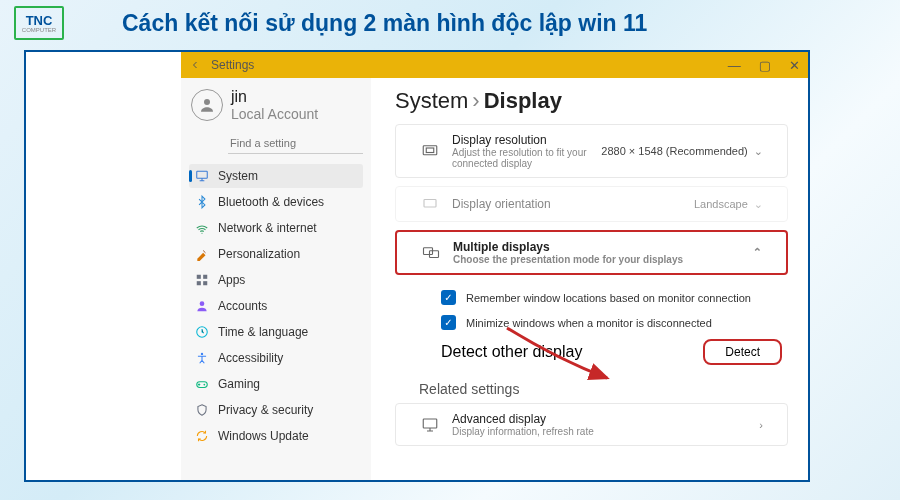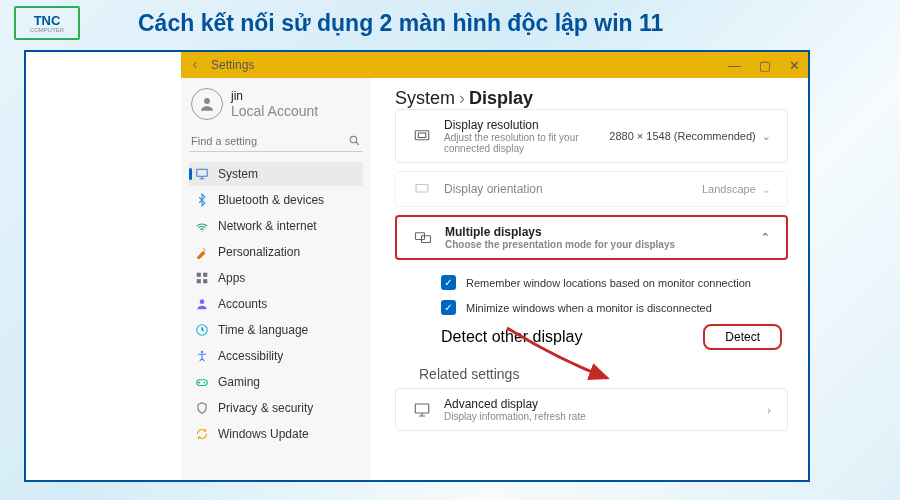--- a/index.html
+++ b/index.html
@@ -1,45 +1,45 @@
 <!DOCTYPE html>
 <html><head>
 <meta charset="utf-8">
 <style>
 * { margin:0; padding:0; box-sizing:border-box; font-family:"Segoe UI",Arial,sans-serif; }
 body { width:900px; height:500px; background:linear-gradient(135deg,#e8f4fb 0%,#d4ecf7 40%,#f5fbfe 70%,#e0f0f8 100%); position:relative; }
 .article-header { display:flex; align-items:center; gap:10px; padding:6px 14px; }
-.tnc-logo { width:66px; height:34px; border:2px solid #2bb24c; border-radius:2px; display:flex; flex-direction:column; align-items:center; justify-content:center; font-size:13px; font-weight:700; color:#00529b; line-height:1; }
+.tnc-logo { width:50px; height:34px; border:2px solid #2bb24c; border-radius:2px; display:flex; flex-direction:column; align-items:center; justify-content:center; font-size:13px; font-weight:700; color:#00529b; line-height:1; }
 .tnc-logo span:last-child { font-size:6px; color:#888; font-weight:400; }
 .article-title { font-size:23px; font-weight:700; color:#00529b;margin-left:48px; }
 .frame { margin:4px 90px 10px 24px; background:#fff; border:2px solid #00529b; height:432px; position:relative; }
 .win { position:absolute; left:155px; top:0; right:0; bottom:0; background:#eab308; display:flex; flex-direction:column; }
 .titlebar { height:26px; display:flex; align-items:center; justify-content:space-between; padding:0 8px; }
 .tb-left { display:flex; align-items:center; gap:10px; color:#555; font-size:12px; }
 .tb-left svg { width:12px; height:12px; }
 .tb-right { display:flex; gap:18px; color:#555; font-size:13px; }
 .body2 { display:flex; flex:1; overflow:hidden; }
 .sidebar { width:190px; background:#f7f7f7; display:flex; flex-direction:column; padding:6px 8px 0 8px; }
 .user-row { display:flex; align-items:center; gap:8px; padding:4px 2px 10px; }
 .avatar { width:32px; height:32px; border:1.5px solid #999; border-radius:50%; display:flex; align-items:center; justify-content:center; }
 .avatar svg { width:18px; height:18px; fill:#888; }
-.user-text .uname { font-size:12px; color:#222; }
+.user-text .uname { font-size:16px; color:#222; }
 .user-text .utype { font-size:14px; color:#888; }
-.search { display:flex; align-items:center; justify-content:space-between; border-bottom:1px solid #ccc; padding:4px 2px; margin-bottom:10px; }
+.search { display:flex; align-items:center; justify-content:space-between; border-bottom:1px solid #ccc; padding:4px 2px; margin-bottom:10px;margin-left:39px; }
 .search input { border:none; background:transparent; font-size:11px; color:#777; outline:none; width:140px; }
 .nav { list-style:none; display:flex; flex-direction:column; gap:2px; }
 .nav li { display:flex; align-items:center; gap:9px; font-size:12px; color:#333; padding:5px 6px; border-radius:3px; position:relative; cursor:pointer; }
 .nav li.active { background:#eaeaea; }
 .nav li.active::before { content:""; position:absolute; left:0; top:6px; bottom:6px; width:3px; background:#0067c0; border-radius:2px; }
 .nav svg { width:14px; height:14px; flex-shrink:0; }
 .main { flex:1; background:#fff; padding:10px 20px 0 24px; overflow:hidden; }
-.crumb { font-size:18px; color:#222; }
+.crumb { font-size:22px; color:#222; margin-bottom:10px; }
 .crumb .sep { color:#888; margin:0 4px; }
 .crumb .cur { font-weight:600; }
-.card { border:1px solid #e8e8e8; border-radius:4px; padding:8px 16px; margin-bottom:8px; display:flex; align-items:center; gap:12px; }
+.card { border:1px solid #e8e8e8; border-radius:4px; padding:8px 24px; margin-bottom:8px; display:flex; align-items:center; gap:12px; }
 .card.disabled { opacity:.55; }
 .card .ico { width:20px; display:flex; justify-content:center; color:#666; }
 .card .txt { flex:1; }
 .card .t1 { font-size:12px; color:#222; }
 .card .t2 { font-size:10px; color:#888; }
 .card .val { font-size:11px; color:#444; display:flex; align-items:flex-start; gap:6px; }
 .chev { color:#888; font-size:11px; }
 .highlight { border:2px solid #c62828 !important;font-weight:bold; }
 .sub { padding:2px 6px 6px 46px; }
 .sub-row { display:flex; align-items:center; gap:10px; font-size:11px; color:#333; padding:5px 0; }

